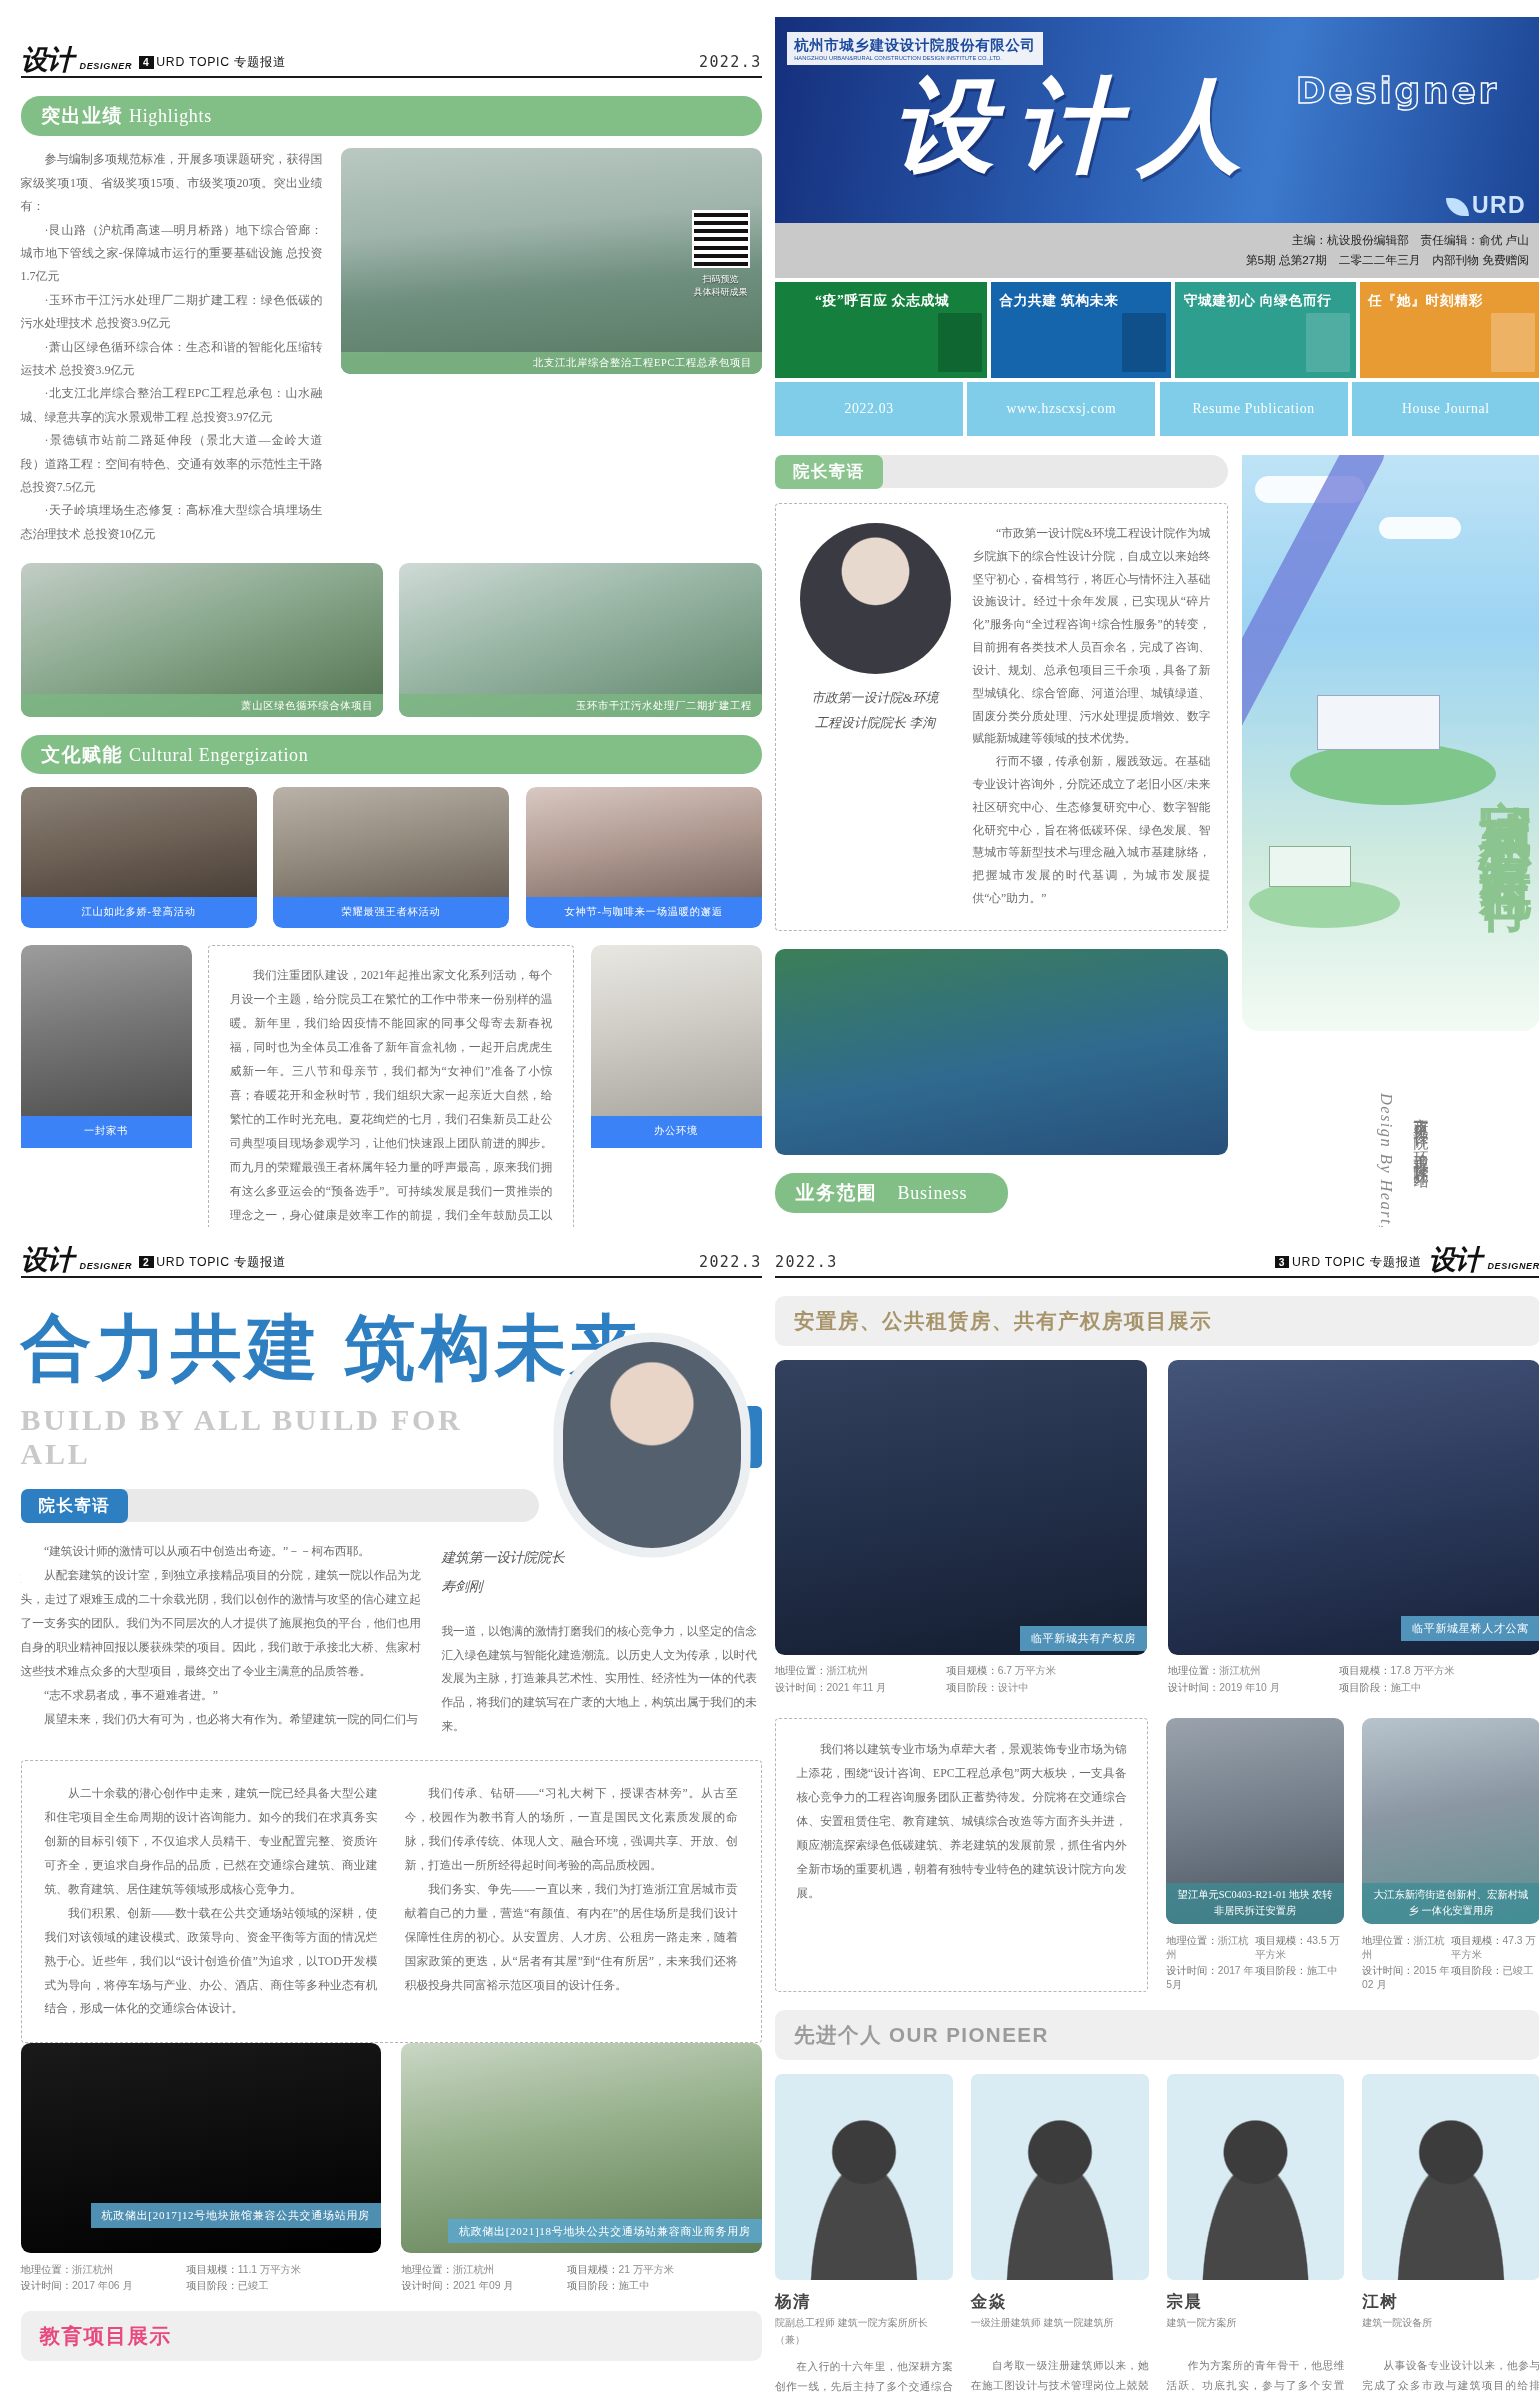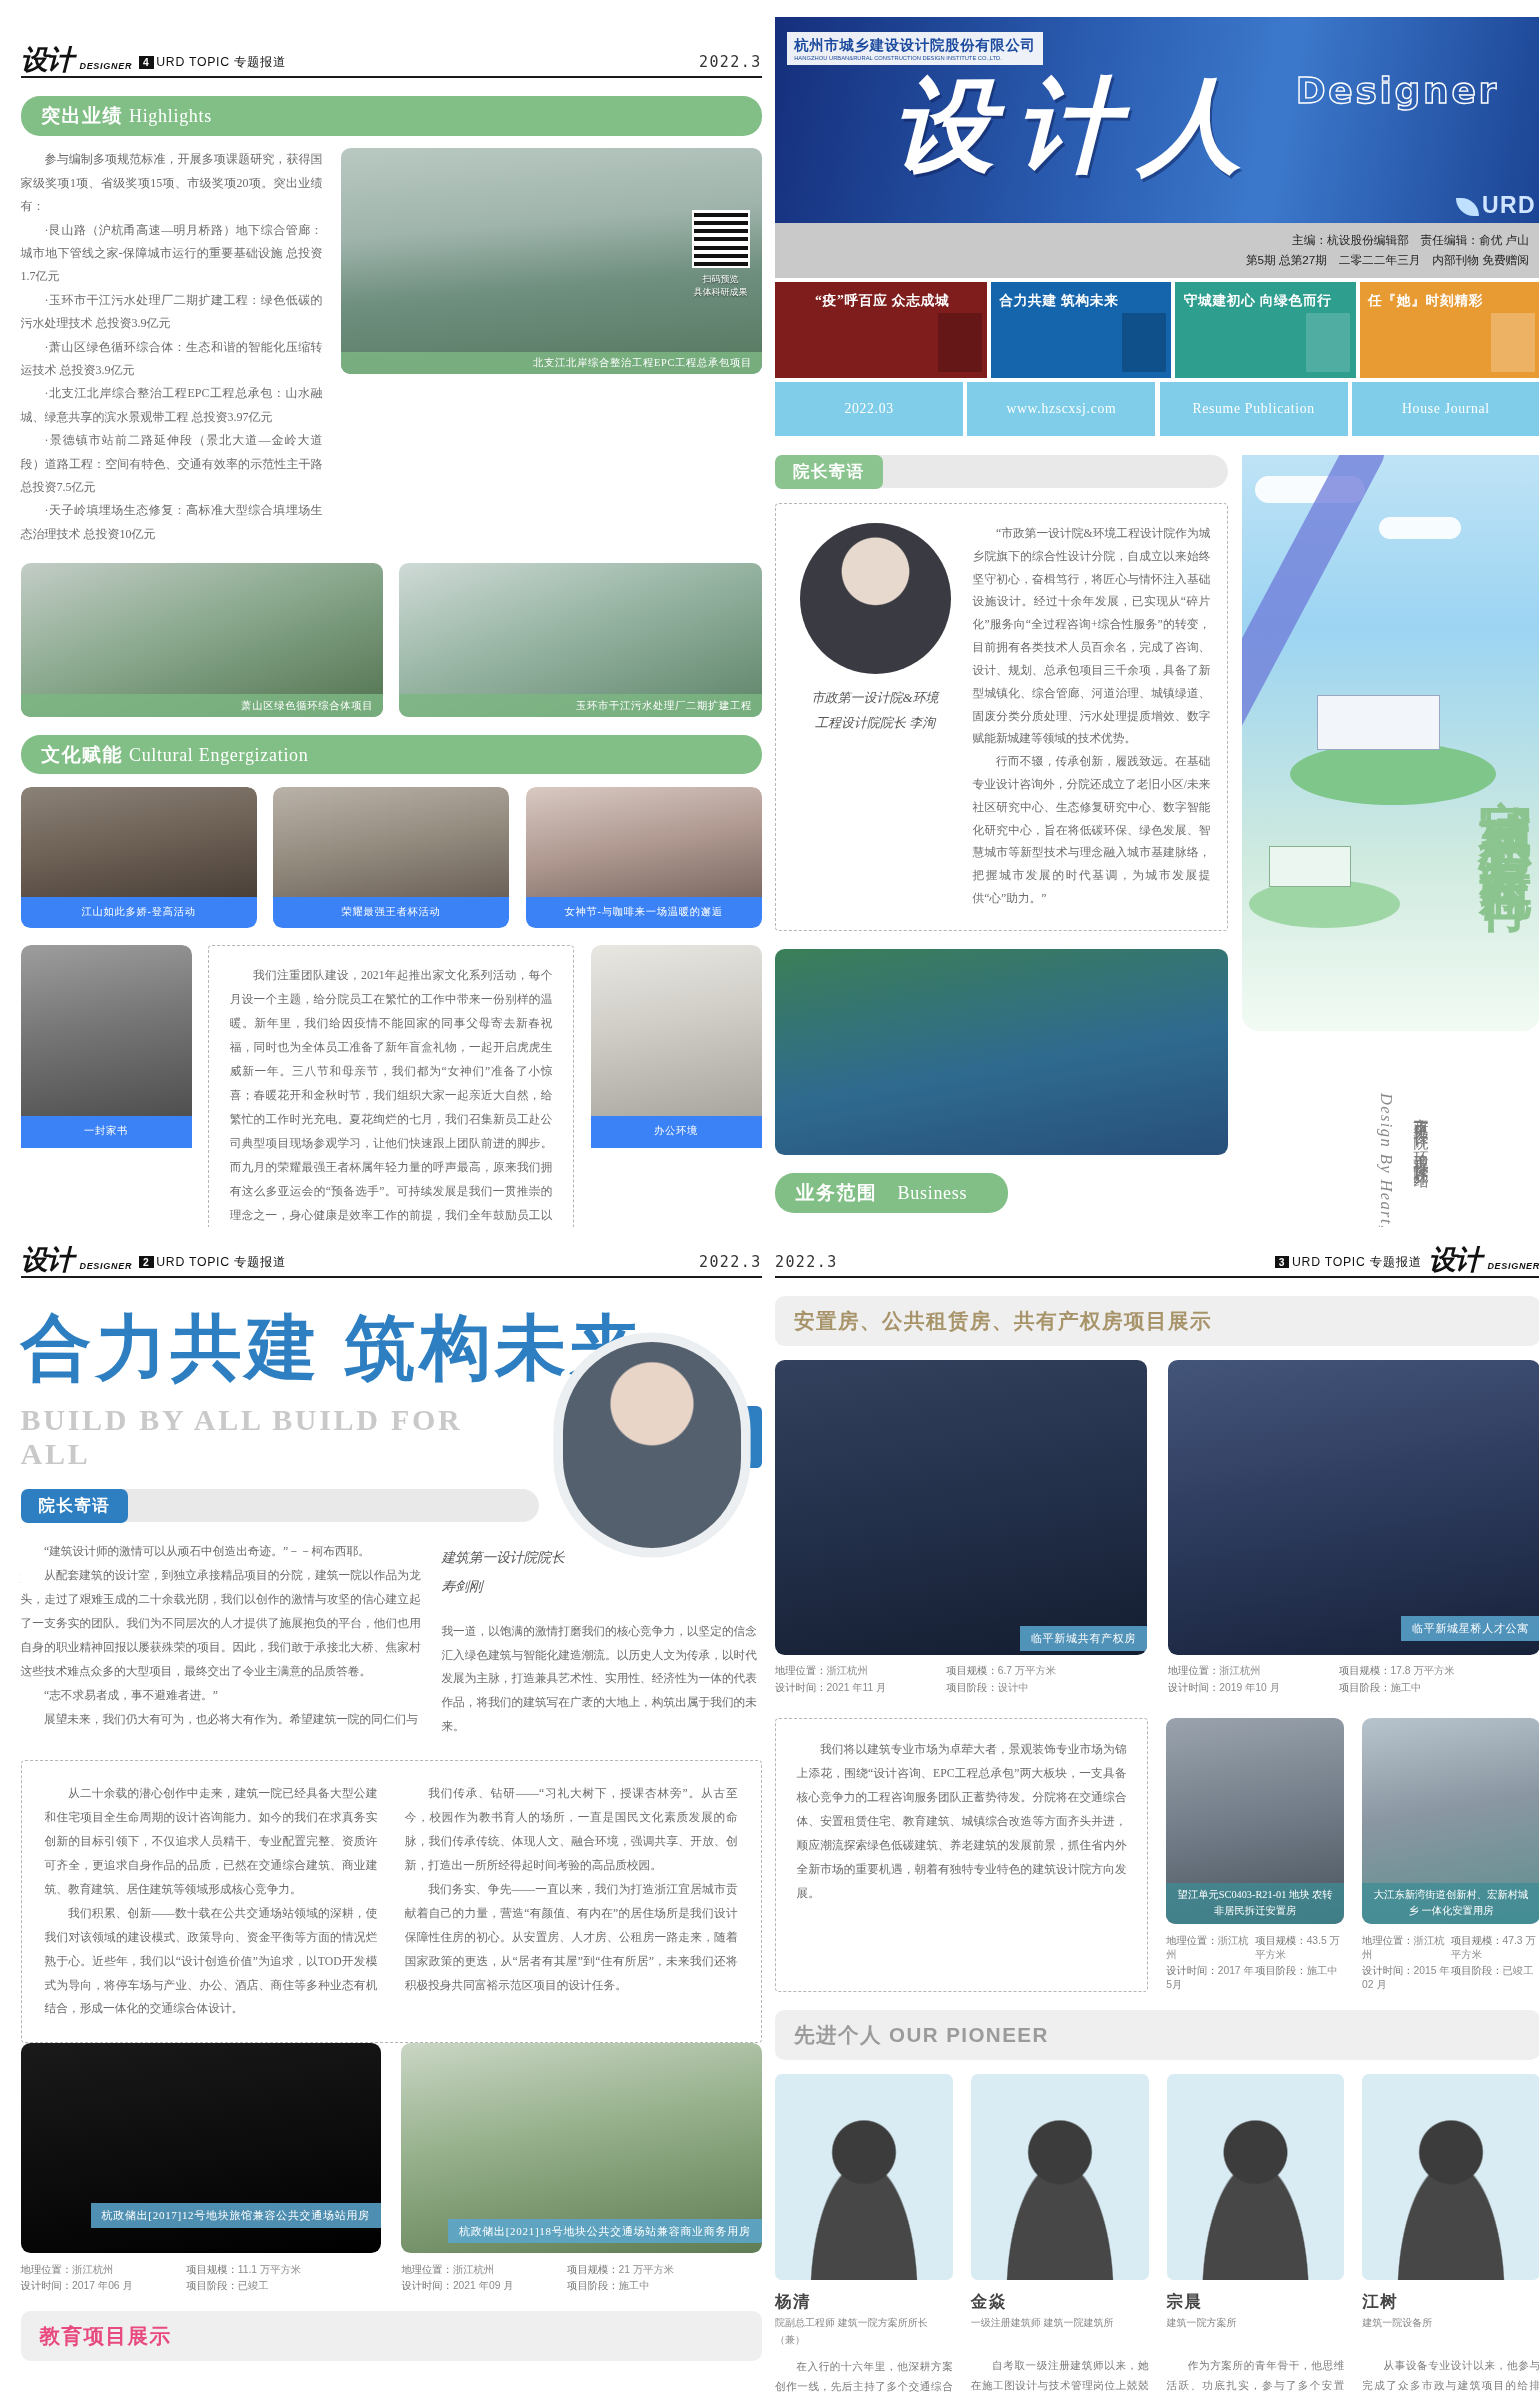--- a/index.html
+++ b/index.html
@@ -77,21 +77,21 @@
   .plan-label { font-size:12.3px; color:#555; margin-bottom:2.7px; }
   .plan-cols p { text-indent:2em; }
 
   
   .masthead { position:relative; height:206px; border-radius:0; background:linear-gradient(100deg,#152f7c 0%,#2a5cb0 40%,#3c79cc 65%,#1c4494 100%); overflow:hidden; }
   .mh-co { position:absolute; left:12.3px; top:15px; background:rgba(255,255,255,.92); padding:4.1px 6.9px; }
   .mh-co .cn { font-family:"Liberation Sans",sans-serif; font-weight:bold; font-size:14.4px; color:#1c4a9e; letter-spacing:0.7px; }
   .mh-co .en { font-family:"Liberation Sans",sans-serif; font-size:5.8px; color:#1c4a9e; }
   .mh-title { position:absolute; left:117px; top:41px; font-size:103px; font-weight:bold; font-style:italic; color:#fff; letter-spacing:20.6px; text-shadow:2.1px 2.7px 0 rgba(10,25,80,.45); font-family:"DejaVu Serif",serif; }
   .mh-designer { position:absolute; right:41px; top:53px; font-family:"DejaVu Sans",sans-serif; font-size:36px; font-weight:bold; color:transparent; -webkit-text-stroke:1.4px #fff; letter-spacing:2.7px; }
-  .mh-urd { position:absolute; right:4px; bottom:4.1px; font-family:"Liberation Sans",sans-serif; font-weight:bold; font-size:23px; color:#cfe4ff; letter-spacing:1.4px; }
+  .mh-urd { position:absolute; right:14px; bottom:4.1px; font-family:"Liberation Sans",sans-serif; font-weight:bold; font-size:23px; color:#cfe4ff; letter-spacing:1.4px; }
   .mh-urd .leaf { display:inline-block; width:23px; height:18px; background:#bfe0ff; border-radius:0 18px 0 18px; vertical-align:middle; margin-right:2.7px; }
   .mh-strip { background:#c9c9c9; padding:6.9px 11px 8.2px; text-align:right; color:#222; font-size:11.7px; line-height:1.7; font-family:"Liberation Sans",sans-serif; }
   .tiles { display:flex; gap:4.1px; margin-top:4.1px; }
   .tile { flex:1; height:96px; color:#fff; font-size:13.7px; font-weight:bold; padding:9.6px 8.2px; letter-spacing:0.7px; position:relative; overflow:hidden; }
   .tile .thumb { position:absolute; right:5.5px; bottom:5.5px; width:44px; height:59px; opacity:.8; border-radius:1.4px; }
   .strip2 { display:flex; gap:4.1px; margin-top:4.1px; }
   .strip2 > div { flex:1; background:#7fcde8; color:#fff; text-align:center; font-size:13.7px; padding:19px 0; letter-spacing:0.7px; }
   .p2-body { display:flex; gap:13.7px; margin-top:19px; }
   .p2-left { width:453px; }
   .p2-right { flex:1; position:relative; }
@@ -279,21 +279,21 @@
     </div>
     <div class="mh-title">设计人</div>
     <div class="mh-designer">Designer</div>
     <div class="mh-urd"><span class="leaf"></span><span>URD</span></div>
   </div>
   <div class="mh-strip">
     <div>主编：杭设股份编辑部　责任编辑：俞优 卢山</div>
     <div>第5期 总第27期　二零二二年三月　内部刊物 免费赠阅</div>
   </div>
   <div class="tiles">
-    <div class="tile" style="background:#7f1d1d;padding-left:40px;"><span>“疫”呼百应 众志成城</span><span class="thumb" style="background:rgba(0,0,0,.25);"></span></div>
+    <div class="tile" style="background:#15803d;padding-left:40px;"><span>“疫”呼百应 众志成城</span><span class="thumb" style="background:rgba(0,0,0,.25);"></span></div>
     <div class="tile" style="background:#1565ad;"><span>合力共建 筑构未来</span><span class="thumb" style="background:rgba(0,0,0,.25);"></span></div>
     <div class="tile" style="background:#2e9e8f;"><span>守城建初心 向绿色而行</span><span class="thumb" style="background:rgba(255,255,255,.2);"></span></div>
     <div class="tile" style="background:#e89a33;"><span>任『她』时刻精彩</span><span class="thumb" style="background:rgba(255,255,255,.3);"></span></div>
   </div>
   <div class="strip2">
     <div>2022.03</div>
     <div>www.hzscxsj.com</div>
     <div>Resume Publication</div>
     <div>House Journal</div>
   </div>

